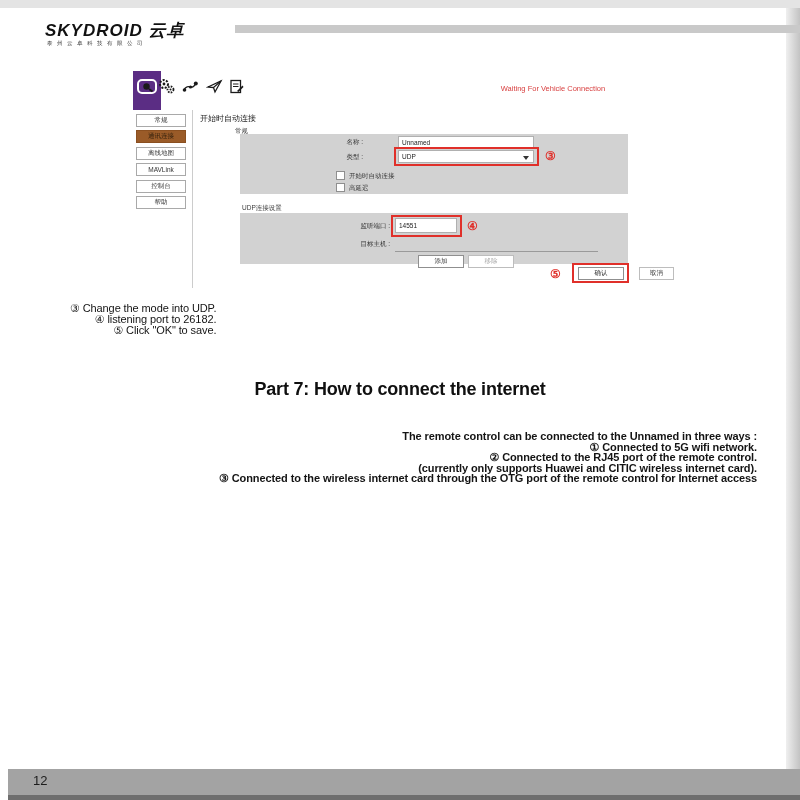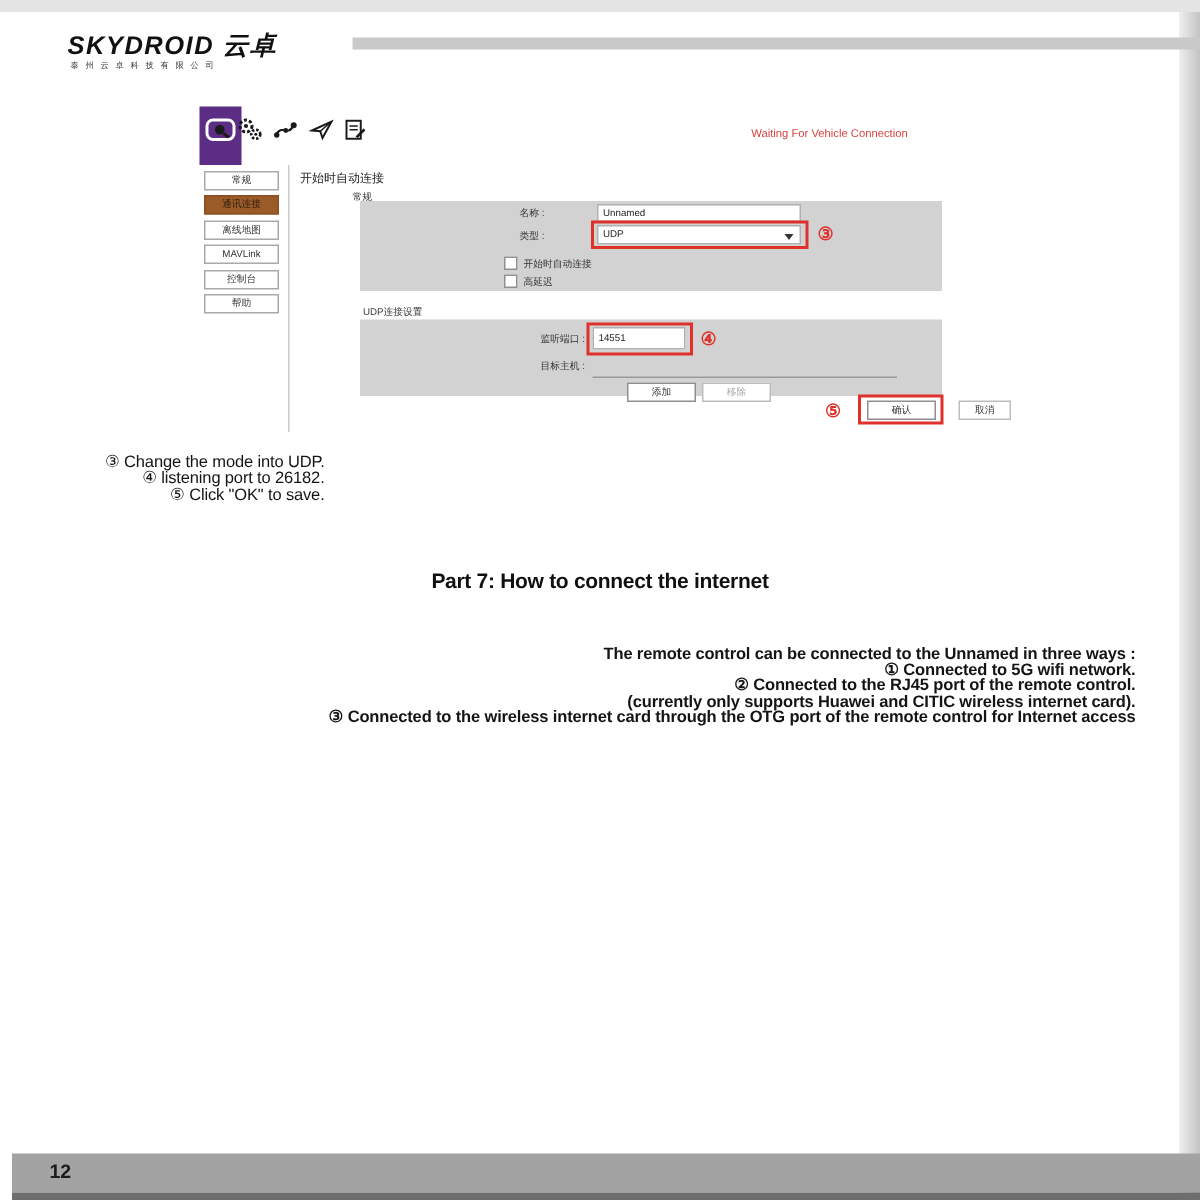--- a/index.html
+++ b/index.html
@@ -38,27 +38,27 @@
          border-top:4px solid #333;}
   .chk-box{width:9px;height:9px;background:#fff;border:1px solid #8f8f8f;box-sizing:border-box;}
   .chk-label{font-size:6.5px;color:#333;white-space:nowrap;}
   .mini-btn{background:#fff;border:1px solid #8f8f8f;box-sizing:border-box;font-size:6.5px;
             color:#333;display:flex;align-items:center;justify-content:center;white-space:nowrap;}
   .mini-btn.disabled{color:#a8a8a8;border-color:#bdbdbd;}
   .host-line{background:#9a9a9a;height:1px;}
   
   .steps{left:70px;top:303px;font-size:11px;font-weight:400;color:#141414;
          line-height:11px;letter-spacing:-0.1px;}
-  .part-heading{left:0;top:379px;width:800px;text-align:center;font-size:14px;
+  .part-heading{left:0;top:379px;width:800px;text-align:center;font-size:18px;
                 font-weight:800;color:#101010;letter-spacing:-0.2px;}
   .para{left:57px;top:431px;font-size:11px;font-weight:700;color:#141414;
         line-height:10.6px;letter-spacing:-0.1px;width:700px;}
   
   .footer-bar{left:8px;top:769px;width:792px;height:26px;background:#a3a3a3;}
-  .page-num{left:33px;top:773px;font-size:13px;font-weight:700;color:#1c1c1c;}
+  .page-num{left:33px;top:773px;font-size:13px;font-weight:400;color:#1c1c1c;}
   .footer-shadow{left:8px;top:795px;width:792px;height:5px;background:#6e6e6e;}
 </style>
 </head>
 <body>
 
 <div id="stage">
 
   <div class="abs top-strip"></div>
   <div class="abs right-strip"></div>
 

